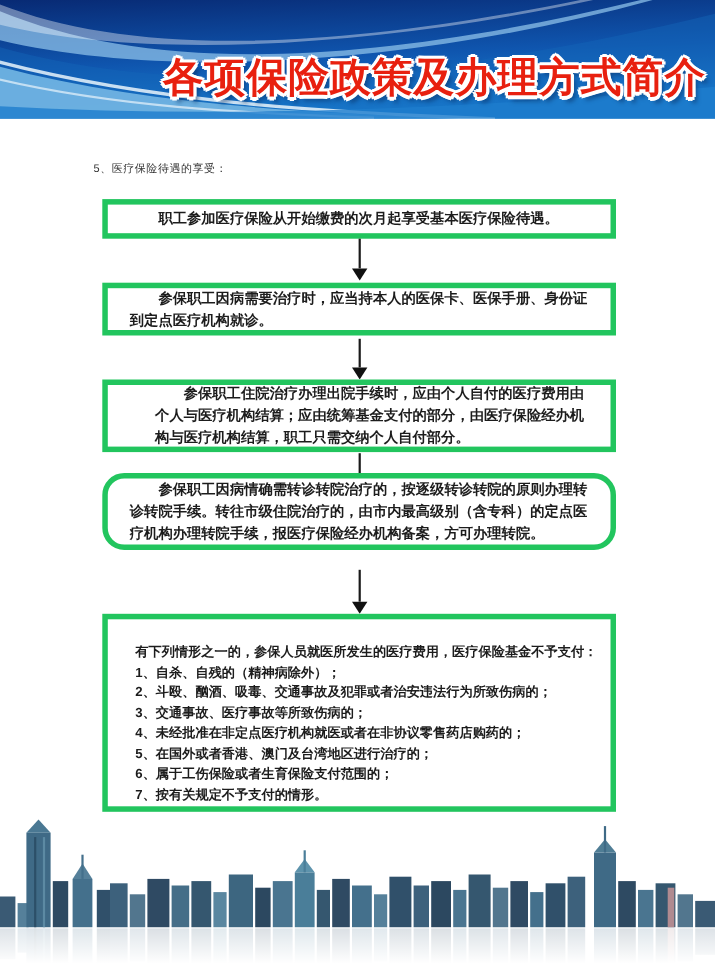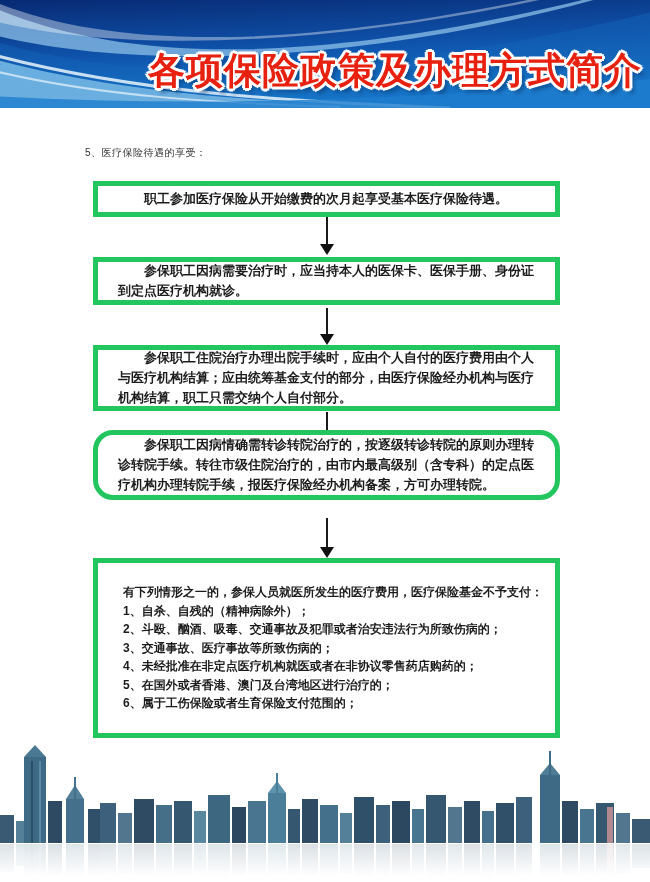--- a/index.html
+++ b/index.html
@@ -31,21 +31,21 @@
   .fbox{
     position:absolute;left:93px;width:467px;box-sizing:border-box;
     border:5px solid #22c55e;background:#fff;
     display:flex;align-items:center;
     color:#1c1c1c;font-weight:bold;font-size:13px;
   }
   .fbox p{margin:0;padding:0 20px;width:100%;box-sizing:border-box;
     text-indent:2em;line-height:20px;text-align:left;}
   .b1{top:181px;height:36px;}
   .b2{top:257px;height:48px;justify-content:flex-end;}
-  .b3{top:345px;height:66px;}
+  .b3{top:345px;height:66px;padding-left:23px;}
   .b4{top:430px;height:70px;border-radius:20px;}
   .b5{top:558px;height:180px;display:block;}
   .excl{padding:20px 5px 0 25px;font-size:12px;line-height:18.5px;font-weight:bold;color:#1c1c1c;}
   .excl div{white-space:nowrap;}
 
   .arrow{position:absolute;left:320px;width:14px;display:flex;flex-direction:column;align-items:center;}
   .arrow .stem{width:2px;background:#1a1a1a;flex:1;}
   .arrow .head{width:0;height:0;border-left:7px solid transparent;border-right:7px solid transparent;border-top:11px solid #111;}
   .a1{top:217px;height:38px;}
   .a2{top:308px;height:37px;}
@@ -123,20 +123,21 @@
 
     <div class="fbox b5">
       <div class="excl">
         <div>有下列情形之一的，参保人员就医所发生的医疗费用，医疗保险基金不予支付：</div>
         <div>1、自杀、自残的（精神病除外）；</div>
         <div>2、斗殴、酗酒、吸毒、交通事故及犯罪或者治安违法行为所致伤病的；</div>
         <div>3、交通事故、医疗事故等所致伤病的；</div>
         <div>4、未经批准在非定点医疗机构就医或者在非协议零售药店购药的；</div>
         <div>5、在国外或者香港、澳门及台湾地区进行治疗的；</div>
         <div>6、属于工伤保险或者生育保险支付范围的；</div>
+        <div>7、按有关规定不予支付的情形。</div>
       </div>
     </div>
 
   </main>
 
   <svg class="skyline" width="650" height="139" viewBox="0 0 650 139" aria-hidden="true">
     <defs>
       <linearGradient id="fadeWhite" x1="0" y1="0" x2="0" y2="1">
         <stop offset="0" stop-color="#ffffff" stop-opacity="0.3"></stop>
         <stop offset="0.85" stop-color="#ffffff" stop-opacity="1"></stop>

